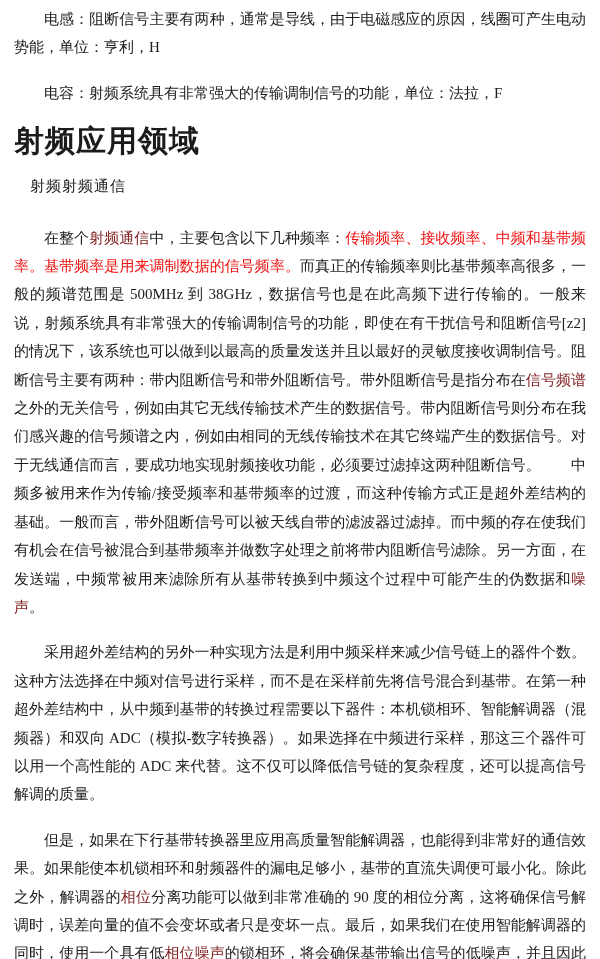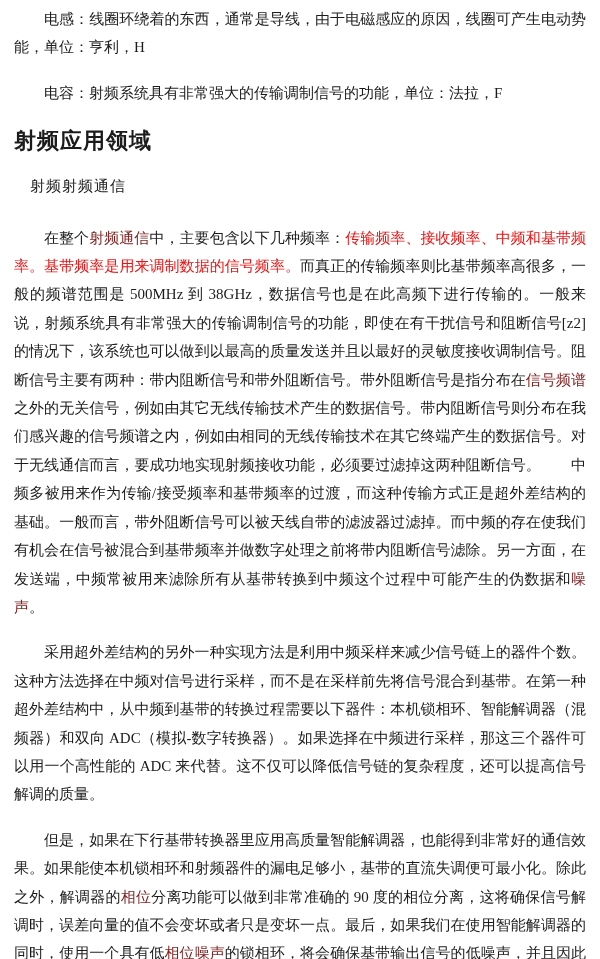--- a/index.html
+++ b/index.html
@@ -15,42 +15,42 @@
     padding: 5px 14px 0 14px;
     font-size: 15px;
     line-height: 28.4px;
     text-align: justify;
   }
   .para {
     text-indent: 2em;
     margin-bottom: 17px;
   }
   .heading {
-    font-size: 22px;
+    font-size: 30px;
     font-weight: bold;
     line-height: 34px;
     text-align: left;
     text-indent: 0;
     margin: 15px 0 14px 0;
     letter-spacing: 1px;
   }
   .subhead {
     text-indent: 0;
     text-align: left;
     margin: 0 0 23px 16px;
     letter-spacing: 1px;
   }
   .link { color: #7f1d1d; cursor: pointer; }
   .red  { color: #f01010; }
 </style>
 </head>
 <body>
 
 <div class="doc">
-  <p class="para"><span>电感：线圈环绕着的东西，通常是导线，由于电磁感应的原因，线圈可产生电动势能，单位：亨利，H</span></p>
+  <p class="para"><span>电感：阻断信号主要有两种，通常是导线，由于电磁感应的原因，线圈可产生电动势能，单位：亨利，H</span></p>
 
   <p class="para"><span>电容：射频系统具有非常强大的传输调制信号的功能，单位：法拉，F</span></p>
 
   <h1 class="heading">射频应用领域</h1>
 
   <p class="subhead">射频射频通信</p>
 
   <p class="para"><span>在整个</span><span class="link">射频通信</span><span>中，主要包含以下几种频率：</span><span class="red">传输频率、接收频率、中频和基带频率。基带频率是用来调制数据的信号频率。</span><span>而真正的传输频率则比基带频率高很多，一般的频谱范围是 500MHz 到 38GHz，数据信号也是在此高频下进行传输的。一般来说，射频系统具有非常强大的传输调制信号的功能，即使在有干扰信号和阻断信号[z2] 的情况下，该系统也可以做到以最高的质量发送并且以最好的灵敏度接收调制信号。阻断信号主要有两种：带内阻断信号和带外阻断信号。带外阻断信号是指分布在</span><span class="link">信号频谱</span><span>之外的无关信号，例如由其它无线传输技术产生的数据信号。带内阻断信号则分布在我们感兴趣的信号频谱之内，例如由相同的无线传输技术在其它终端产生的数据信号。对于无线通信而言，要成功地实现射频接收功能，必须要过滤掉这两种阻断信号。　　中频多被用来作为传输/接受频率和基带频率的过渡，而这种传输方式正是超外差结构的基础。一般而言，带外阻断信号可以被天线自带的滤波器过滤掉。而中频的存在使我们有机会在信号被混合到基带频率并做数字处理之前将带内阻断信号滤除。另一方面，在发送端，中频常被用来滤除所有从基带转换到中频这个过程中可能产生的伪数据和</span><span class="link">噪声</span><span>。</span></p>
 
   <p class="para"><span>采用超外差结构的另外一种实现方法是利用中频采样来减少信号链上的器件个数。这种方法选择在中频对信号进行采样，而不是在采样前先将信号混合到基带。在第一种超外差结构中，从中频到基带的转换过程需要以下器件：本机锁相环、智能解调器（混频器）和双向 ADC（模拟-数字转换器）。如果选择在中频进行采样，那这三个器件可以用一个高性能的 ADC 来代替。这不仅可以降低信号链的复杂程度，还可以提高信号解调的质量。</span></p>

